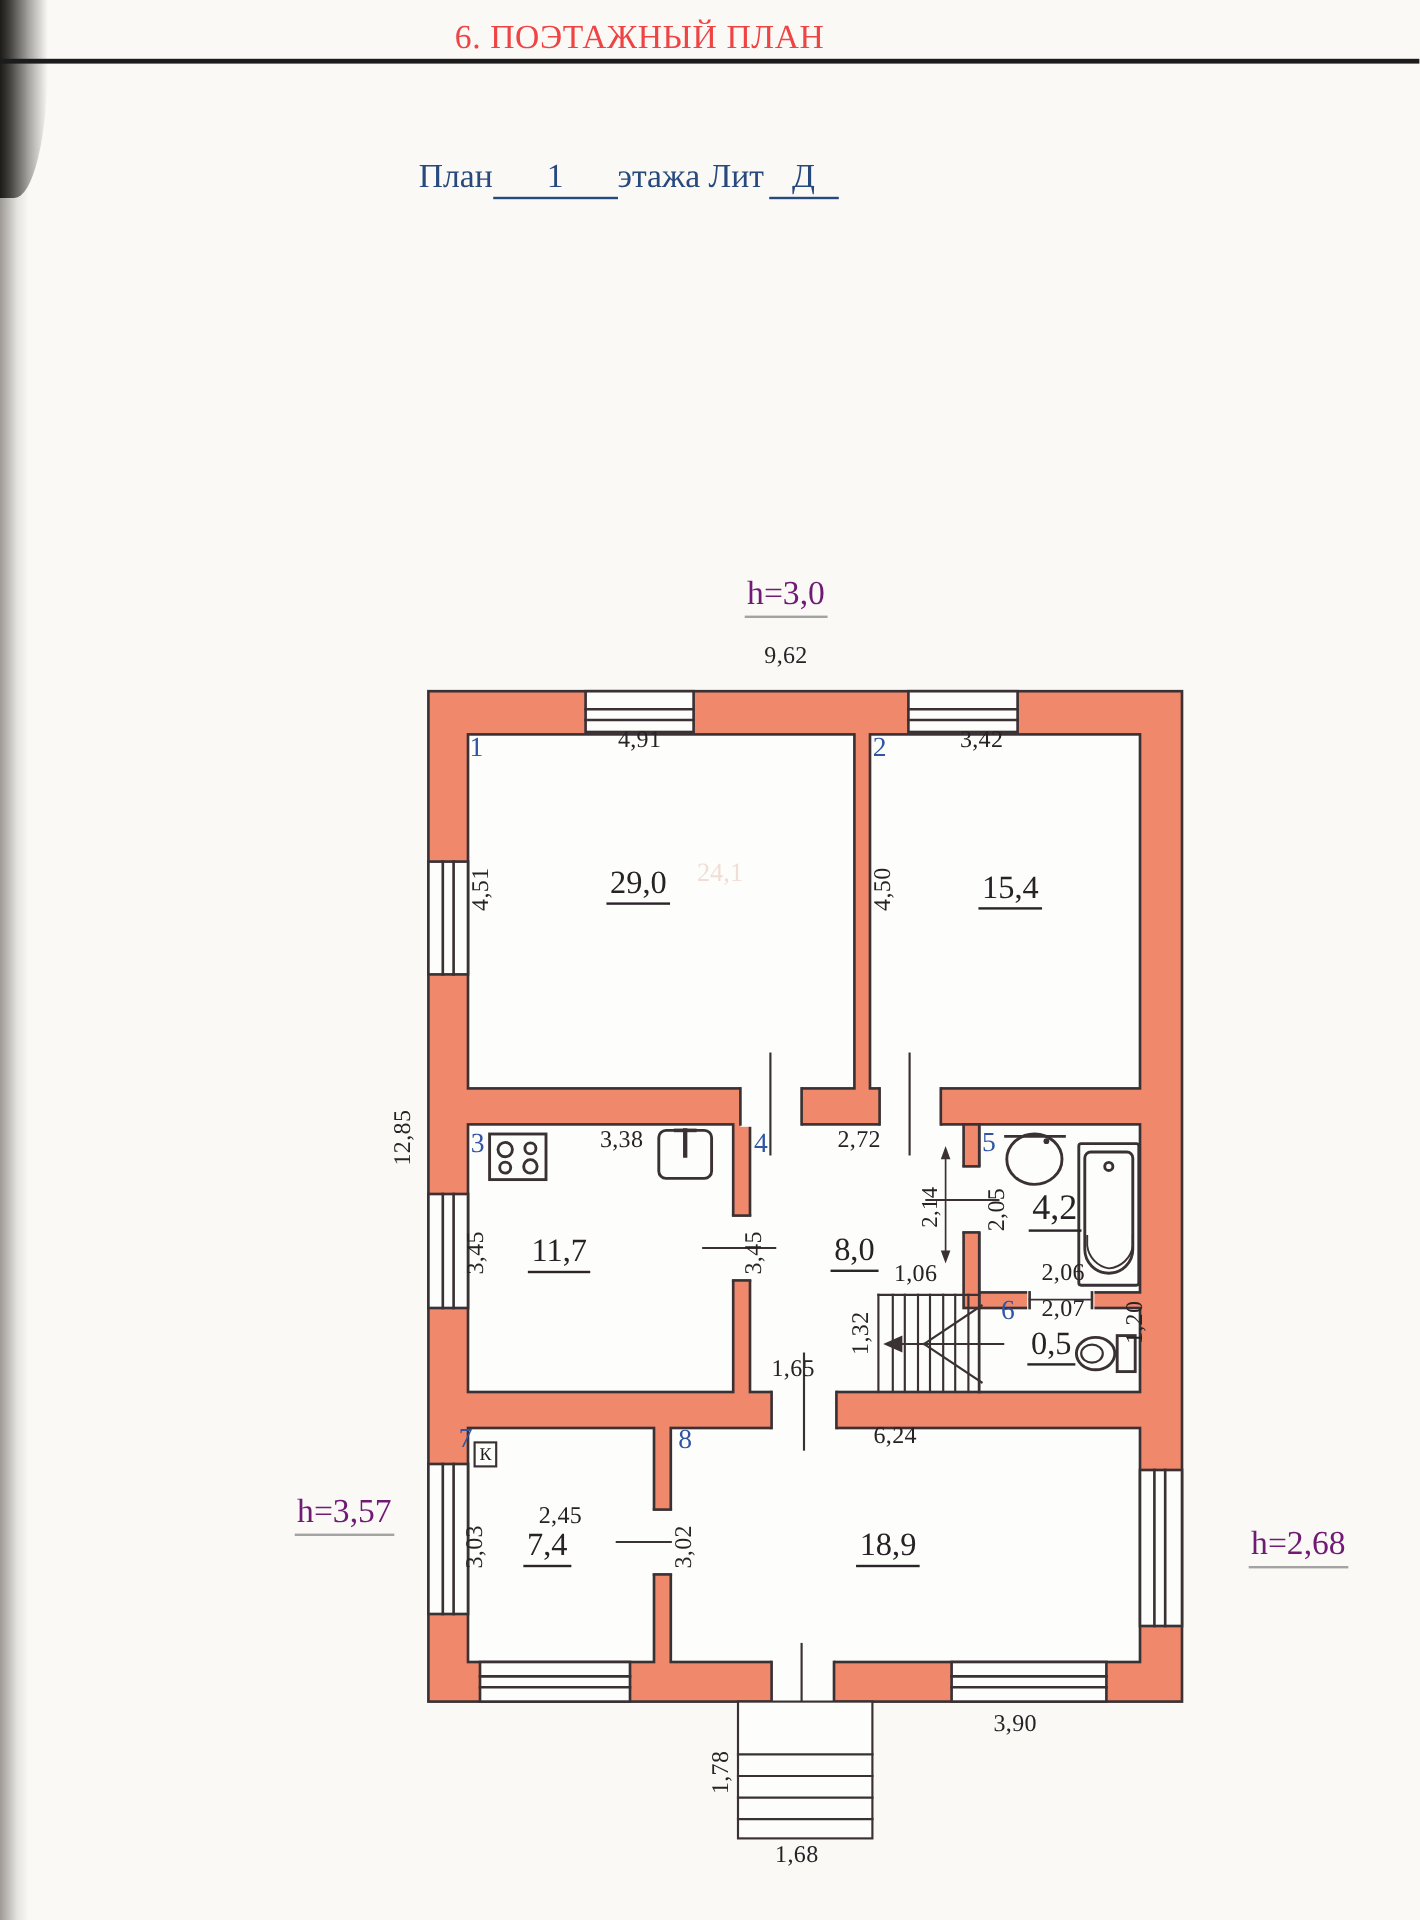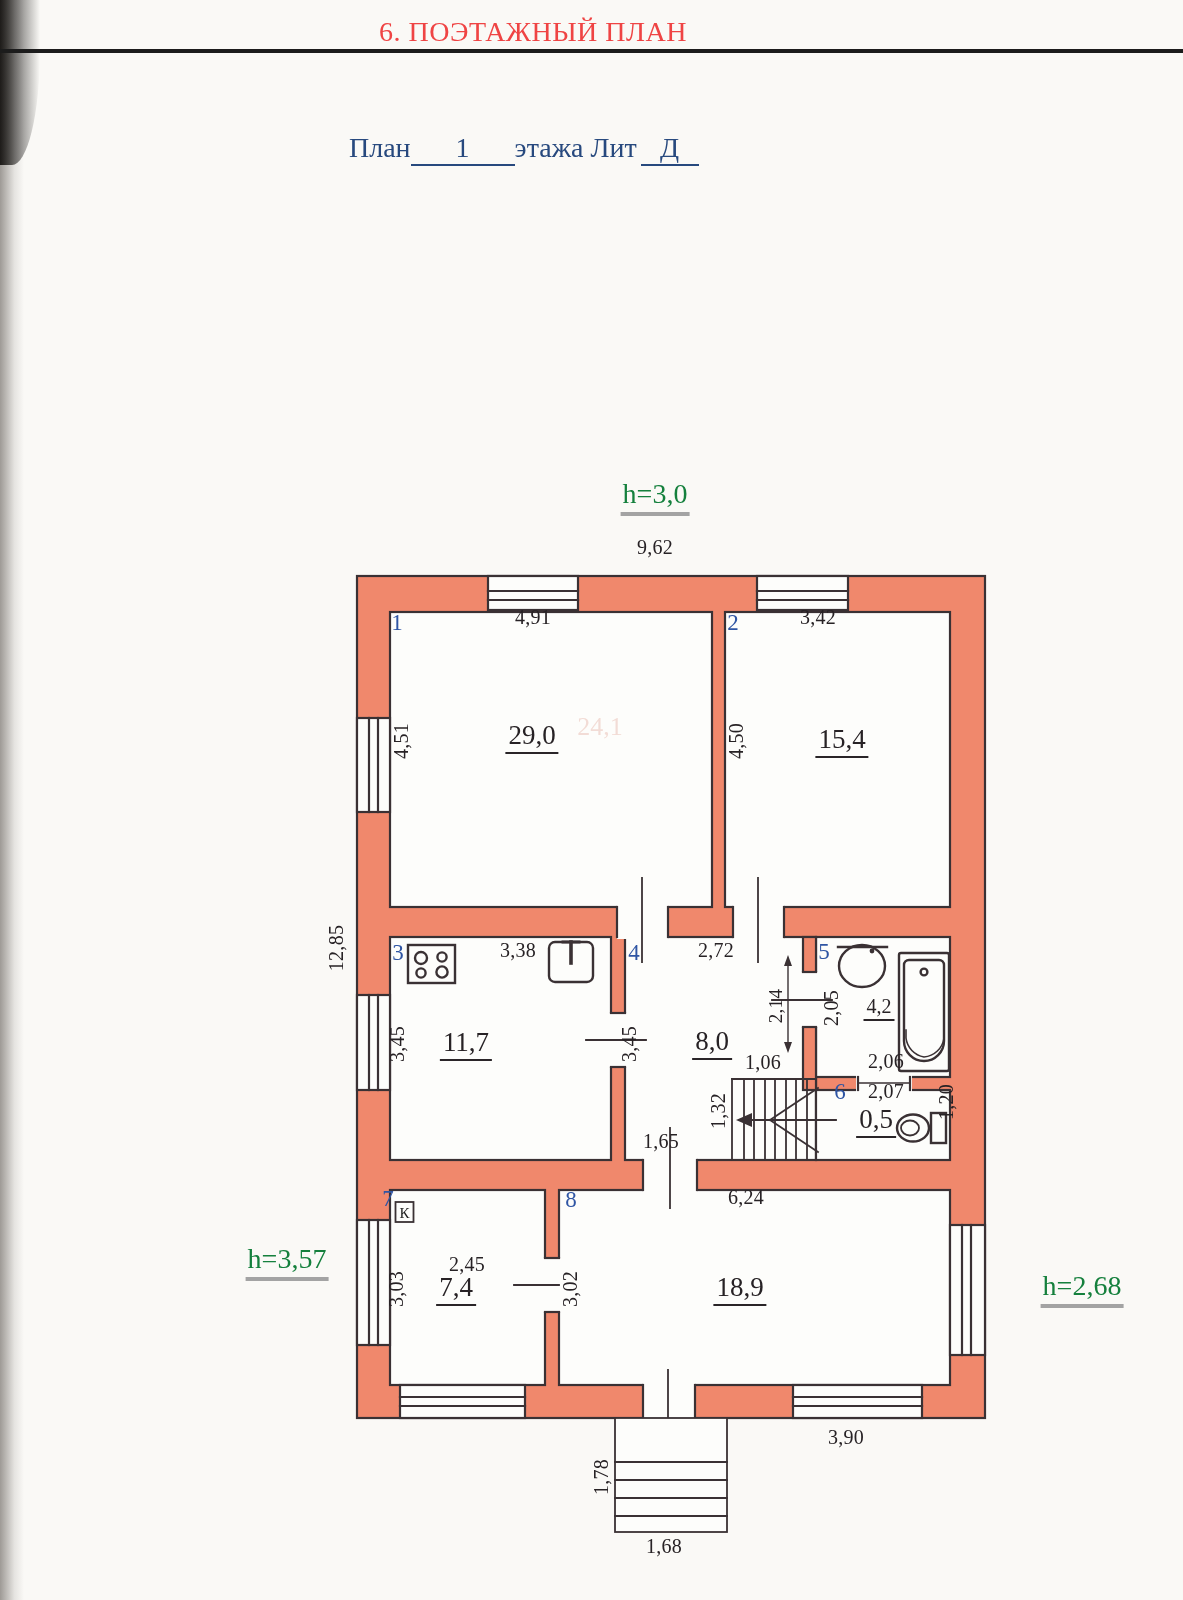--- a/index.html
+++ b/index.html
@@ -9,36 +9,36 @@
     font-family:"Liberation Serif", serif;
     color:#272225;
   }
   #plan-svg{position:absolute;left:0;top:0;}
   .lbl{position:absolute;white-space:nowrap;transform:translate(-50%,-50%);
        font-family:"Liberation Serif", serif;color:#272225;}
   .lbl.v{transform:translate(-50%,-50%) rotate(-90deg);}
   .dim{font-size:20px;letter-spacing:.3px;}
   .dim.sm{font-size:19px;}
   .area{font-size:27px;border-bottom:2px solid #2a2528;padding:0 3px 1px;}
-  .area.sm{font-size:20px;text-align:center;}
+  .area.sm{font-size:30px;text-align:center;}
   .rnum{font-size:23px;color:#2f55a4;}
-  .hmark{font-size:28px;border-bottom:4px solid #a3a3a3;padding:0 2px 2px;color:#15803d;}
+  .hmark{font-size:28px;border-bottom:2px solid #a3a3a3;padding:0 2px 2px;color:#701a75;}
   .title{font-size:28px;color:#ef4444;letter-spacing:.5px;}
   .caption{position:absolute;left:349px;top:132px;font-size:28px;color:#27497e;}
   .caption .fill{display:inline-block;text-align:center;border-bottom:2px solid #27497e;}
   .caption .f1{width:104px;}
   .caption .f2{width:58px;margin-left:4px;}
   .rule{position:absolute;left:0;top:49px;width:1183px;height:4px;background:#1c1c1c;}
   .scan-edge{position:absolute;left:0;top:0;width:24px;height:1600px;
     background:linear-gradient(to right, rgba(45,38,32,.45), rgba(45,38,32,.10) 60%, rgba(45,38,32,0));}
   .scan-corner{position:absolute;left:0;top:0;width:40px;height:165px;
     background:linear-gradient(to right, rgba(12,10,8,.88), rgba(12,10,8,0));
     border-radius:0 0 70% 0;}
   .ksym{font-size:15px;color:#1d1d1d;}
-  .bleed{font-size:26px;color:#d98a78;opacity:.28;filter:blur(.6px);}
+  .bleed{font-size:22px;color:#d98a78;opacity:.28;filter:blur(.6px);}
 </style>
 </head>
 <body>
 
 <svg id="plan-svg" width="1183" height="1600" viewBox="0 0 1183 1600">
   <g stroke="#3a3134" stroke-width="2.2" fill="none" stroke-linecap="square">
 
     <g>
       <rect x="357" y="576" width="628" height="842" fill="#f0886c"></rect>
     </g>

